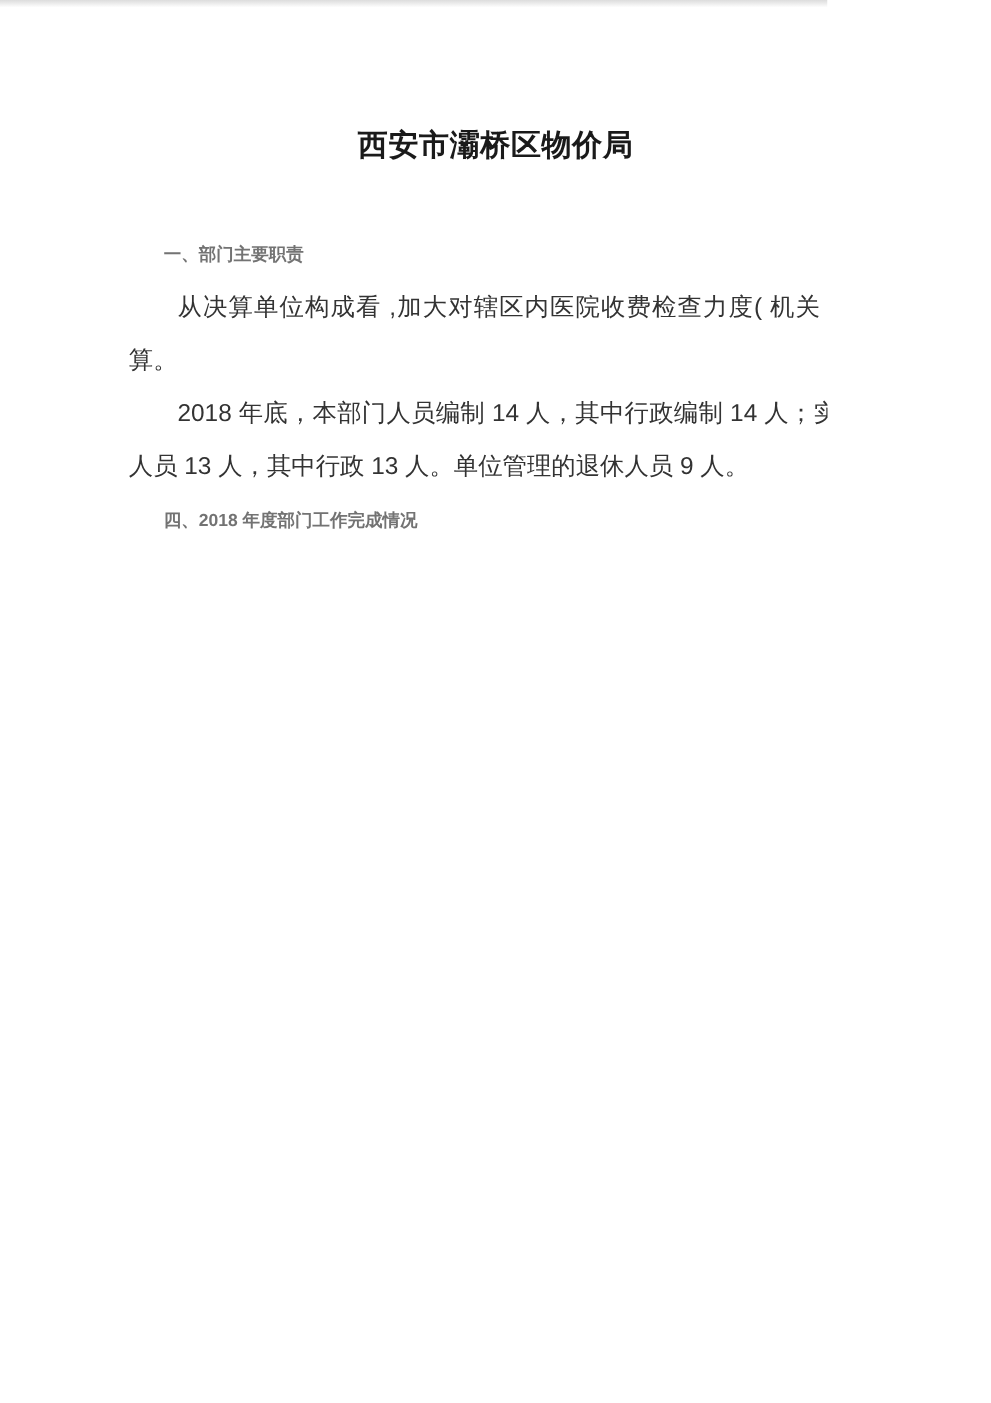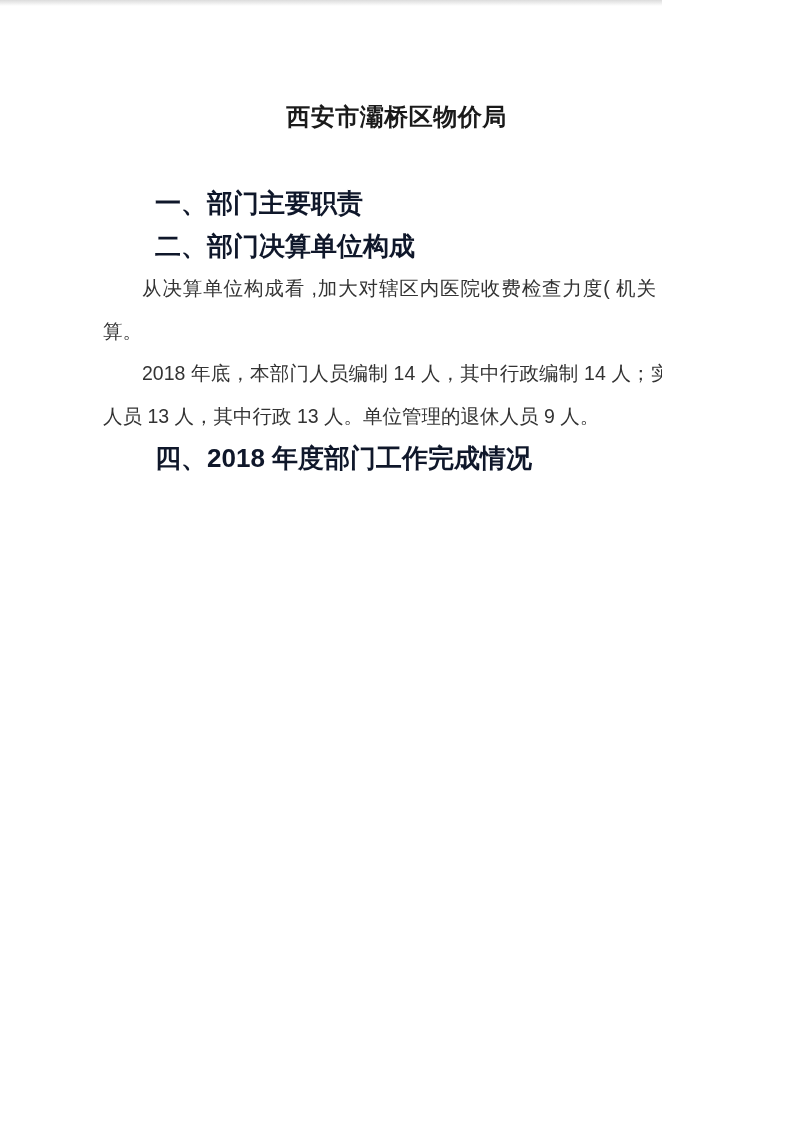--- a/index.html
+++ b/index.html
@@ -46,23 +46,23 @@
     margin: 0 0 44px 0;
   }
   .doc-body {
     font-size: 19.5px;
     line-height: 42.5px;
     color: #333333;
     text-align: justify;
     text-justify: inter-ideograph;
   }
   .section-heading {
-    font-size: 26px;
+    font-size: 14px;
     font-weight: bold;
-    color: #0f172a;
+    color: #737373;
     margin: 0;
     text-indent: 2em;
     line-height: 42.5px;
   }
   .body-paragraph {
     margin: 0;
     text-indent: 2em;
   }
 </style>
 </head>
@@ -74,21 +74,20 @@
   <div class="doc">
 
     <div class="doc-title doc-title-block">
       <span class="title-line">西安市灞桥区物价局</span>
     </div>
 
     <div class="doc-body">
 
       <h2 class="section-heading">一、部门主要职责</h2>
 
-      <h2 class="section-heading">二、部门决算单位构成</h2>
       <p class="body-paragraph">从决算单位构成看 ,加大对辖区内医院收费检查力度( 机关 )决算。</p>
 
       <p class="body-paragraph">2018 年底，本部门人员编制 14 人，其中行政编制 14 人；实有人员 13 人，其中行政 13 人。单位管理的退休人员 9 人。</p>
 
       <h2 class="section-heading">四、2018 年度部门工作完成情况</h2>
 
     </div>
   </div>
 </div>
 

